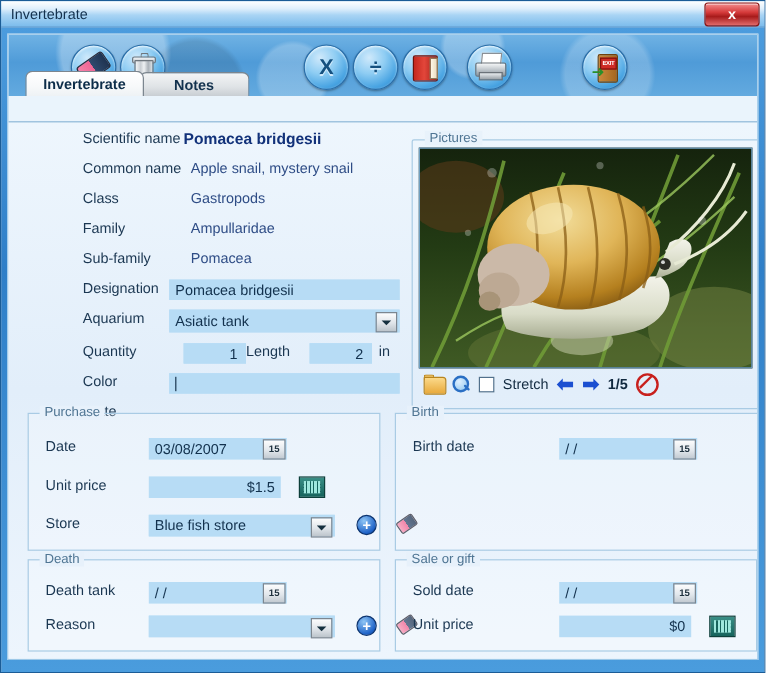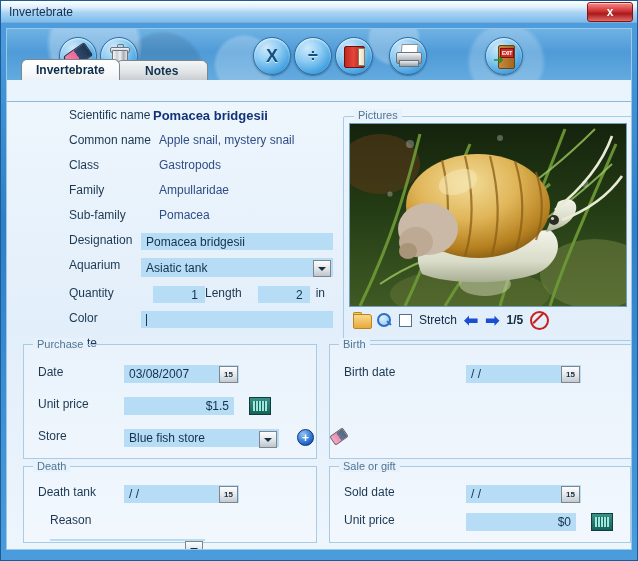--- a/index.html
+++ b/index.html
@@ -463,21 +463,21 @@
         <span class="ftitle">Death</span>
 
         <div class="frow" style="left:14px;top:18px;">
           <span class="flbl" style="width:74px;">Death tank</span>
           <span class="datefld" style="width:115px;">
             <span>  /  /</span>
             <span class="cal-btn">15</span>
           </span>
         </div>
 
-        <div class="frow" style="left:26px;top:46px;flex-direction:column;">
+        <div class="frow" style="left:14px;top:46px;">
           <span class="flbl" style="width:74px;">Reason</span>
           <span class="combo" style="width:155px;height:18px;">
             <span></span>
             <span class="arrow">
                 <i class="caret"></i>
               </span>
           </span>
           <span class="plus-btn" style="margin-left:6px;">+</span>
           <span class="eraser-btn" style="margin-left:5px;">
               <i></i>

